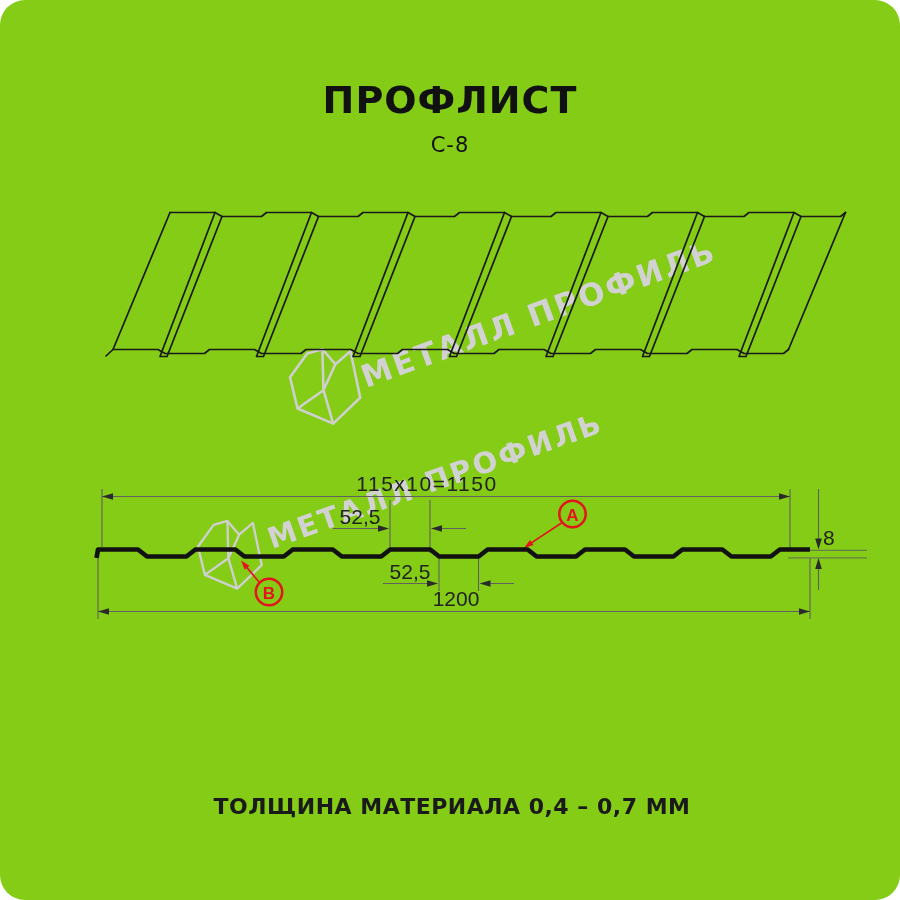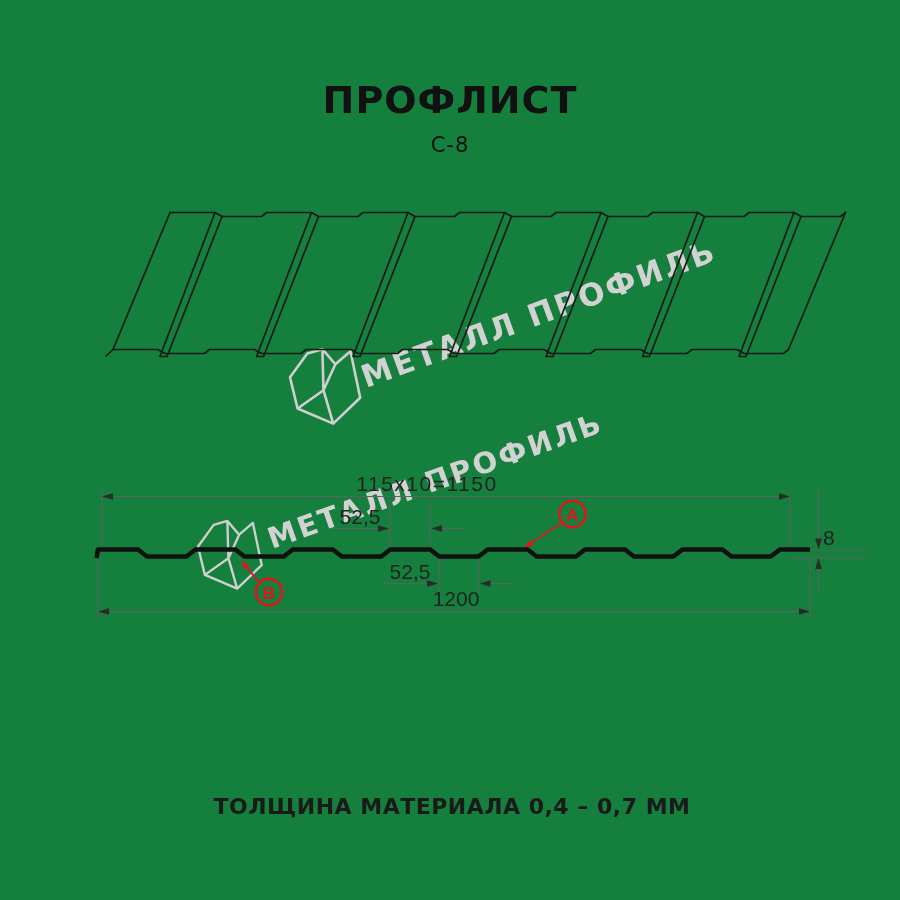--- a/index.html
+++ b/index.html
@@ -1,17 +1,17 @@
 <!DOCTYPE html>
 <html><head>
 <meta charset="utf-8">
 <style>
   html,body{margin:0;padding:0;background:#fff;}
-  .page{position:relative;width:900px;height:900px;background:#15803d;overflow:hidden;
-        font-family:"DejaVu Sans",sans-serif;}
+  .page{position:relative;width:900px;height:900px;background:#84cc16;overflow:hidden;
+        font-family:"DejaVu Sans",sans-serif;border-radius:25px;}
   svg{position:absolute;left:0;top:0;}
   text{user-select:none;}
   .title-text{font-family:"DejaVu Sans",sans-serif;font-weight:bold;font-size:38px;fill:#111;letter-spacing:1px;}
   .subtitle-text{font-family:"DejaVu Sans",sans-serif;font-size:21px;fill:#111;letter-spacing:1px;}
   .note-text{font-family:"DejaVu Sans",sans-serif;font-weight:bold;font-size:22px;fill:#1a1a1a;letter-spacing:.5px;}
   .dim-text{font-family:"Liberation Sans",sans-serif;font-size:21px;fill:#222;}
   .dim-text-sp{font-family:"Liberation Sans",sans-serif;font-size:21px;fill:#222;letter-spacing:1.5px;}
   .wm-text{font-family:"DejaVu Sans",sans-serif;font-weight:bold;fill:#d2d2d2;letter-spacing:2.5px;}
   .callout-letter{font-family:"Liberation Sans",sans-serif;font-size:17px;font-weight:bold;}
 </style>

